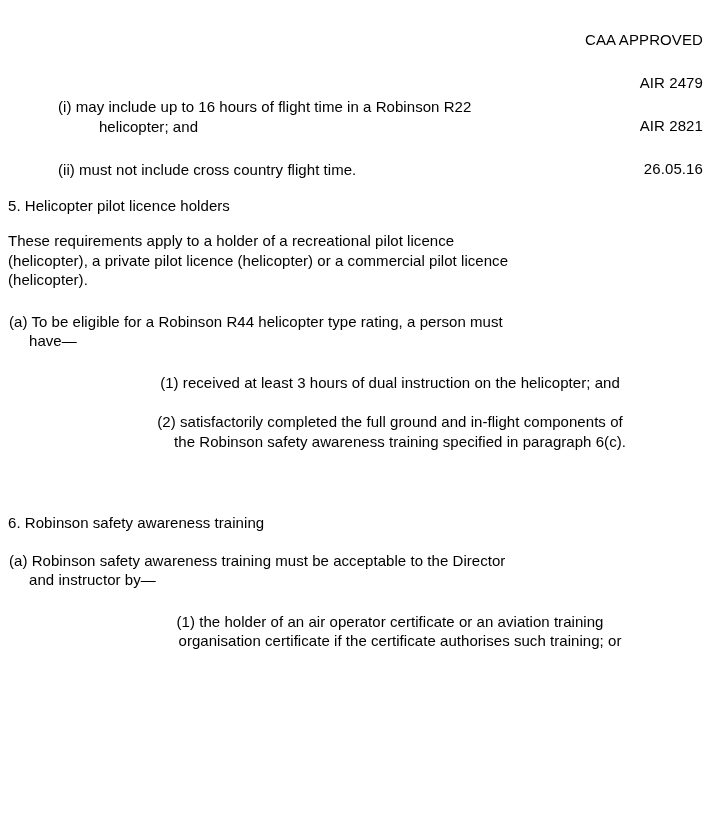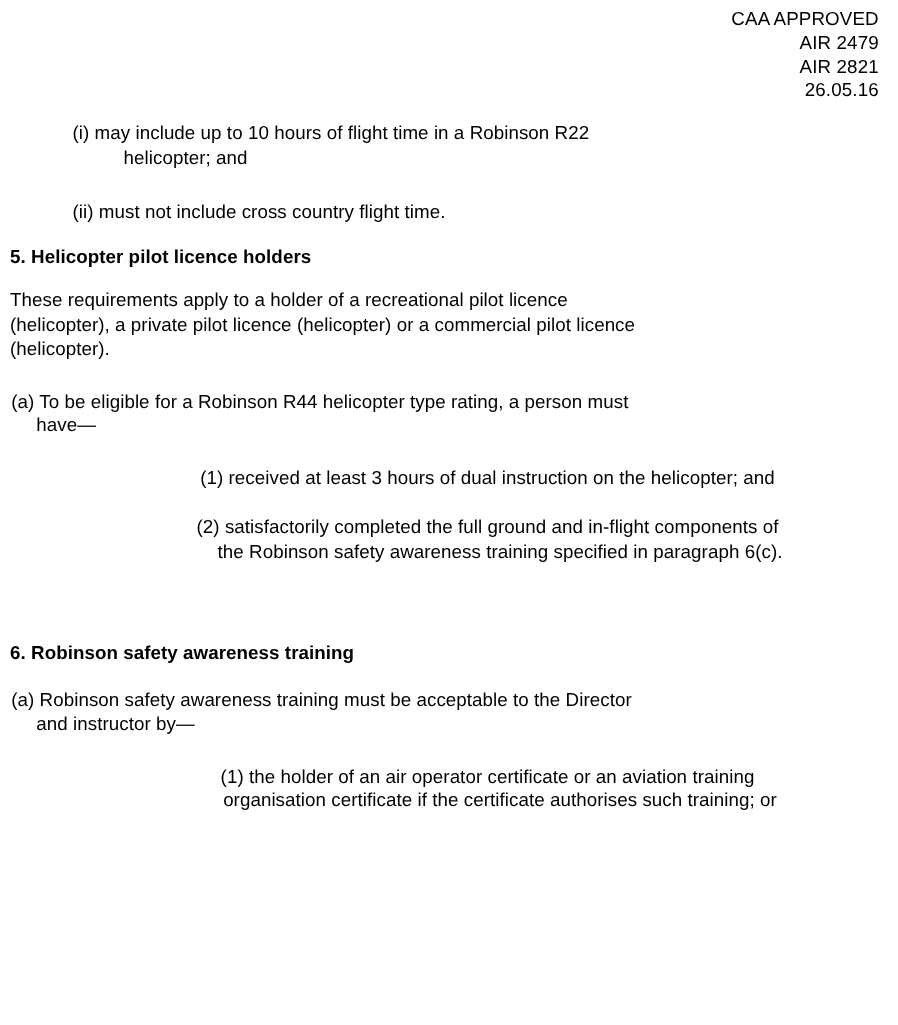--- a/index.html
+++ b/index.html
@@ -31,20 +31,21 @@
     top: 6px;
     right: 15px;
     text-align: right;
     line-height: 19px;
     font-size: 15px;
     letter-spacing: 0.1px;
   }
   .doc-header .hdr-line {
     display: block;
     white-space: nowrap;
+    margin-top: 24px;
   }
 
   
   .body-content {
     position: absolute;
     top: 97px;
     left: 0;
     width: 718px;
   }
 
@@ -65,21 +66,21 @@
 
   
   .lvl-letter {
     margin-left: 29px;
     text-indent: -20px;
   }
 
   
   .heading {
     margin-left: 8px;
-    font-weight: bold;
+    font-weight: normal;
     font-size: 15px;
     line-height: 19.5px;
   }
 
   
   .lvl-num {
     margin-left: 82px;
     text-indent: -20px;
     text-align: center;
   }
@@ -102,21 +103,21 @@
 
   <div class="doc-header">
     <span class="hdr-line">CAA APPROVED</span>
     <span class="hdr-line">AIR 2479</span>
     <span class="hdr-line">AIR 2821</span>
     <span class="hdr-line">26.05.16</span>
   </div>
 
   <div class="body-content">
 
-    <p class="blk lvl-roman">(i) may include up to 10 hours of flight time in a Robinson R22
+    <p class="blk lvl-roman">(i) may include up to 16 hours of flight time in a Robinson R22
     helicopter; and</p>
     <div class="sp-24"></div>
 
     <p class="blk lvl-roman">(ii) must not include cross country flight time.</p>
     <div class="sp-16"></div>
 
     <p class="blk heading">5. Helicopter pilot licence holders</p>
     <div class="sp-16"></div>
 
     <p class="blk lvl-flush">These requirements apply to a holder of a recreational pilot licence

